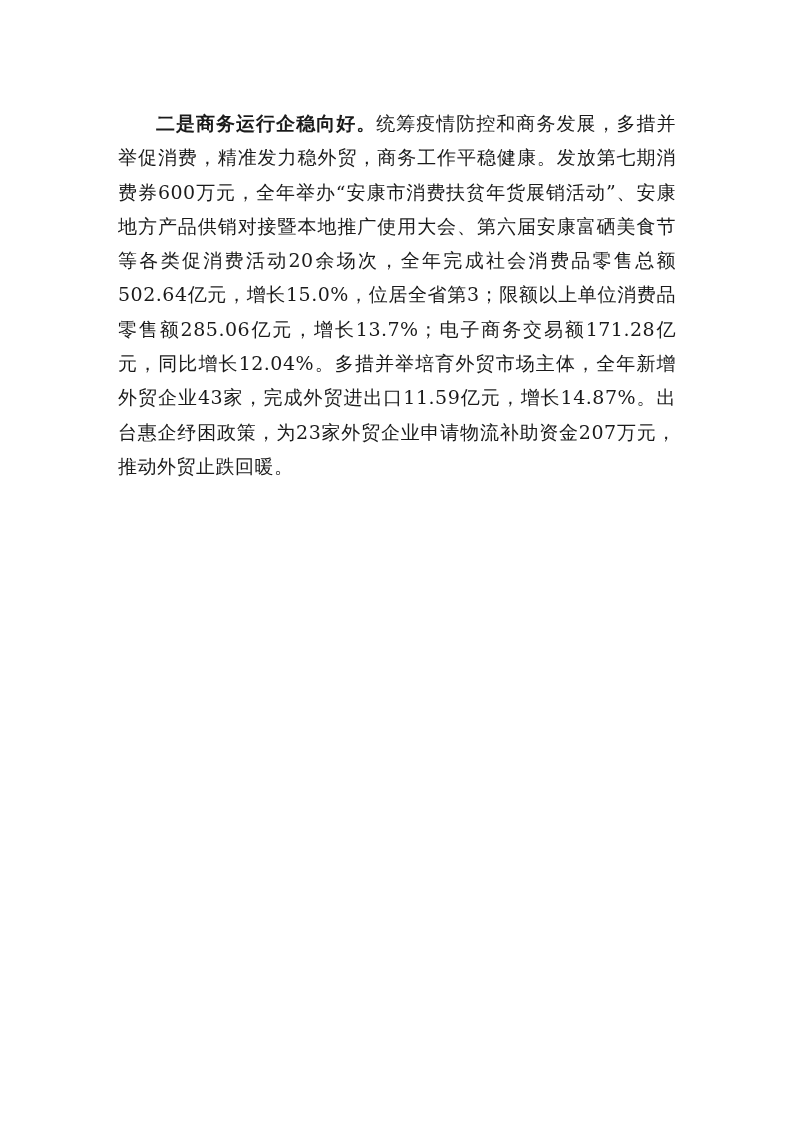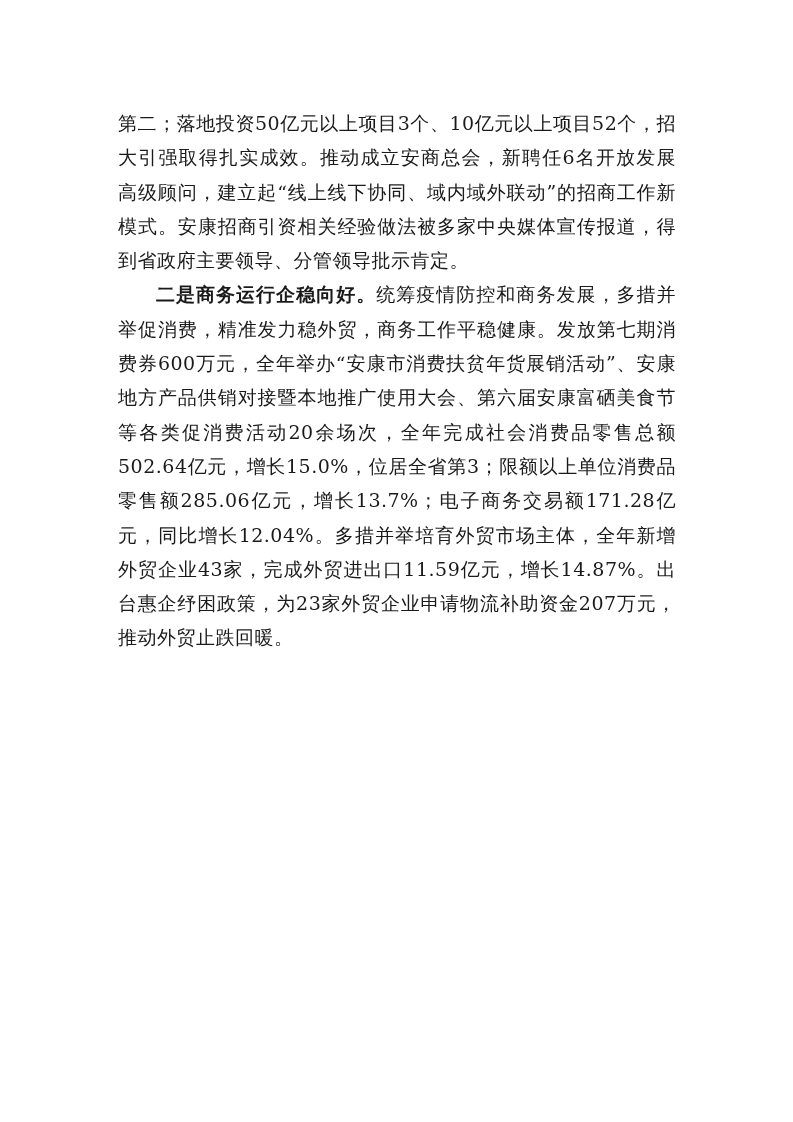--- a/index.html
+++ b/index.html
@@ -35,19 +35,16 @@
     }
     .lead {
       font-weight: bold;
       font-family: "DejaVu Sans", "Liberation Sans", sans-serif;
     }
   </style>
 </head>
 <body>
 
 <div class="page">
-  <p class="para">
-    <span>第二；落地投资50亿元以上项目3个、10亿元以上项目52个，招大引强取得扎实成效。推动成立安商总会，新聘任6名开放发展高级顾问，建立起“线上线下协同、域内域外联动”的招商工作新模式。安康招商引资相关经验做法被多家中央媒体宣传报道，得到省政府主要领导、分管领导批示肯定。</span>
-  </p>
   <p class="para indent">
     <span class="lead">二是商务运行企稳向好。</span><span>统筹疫情防控和商务发展，多措并举促消费，精准发力稳外贸，商务工作平稳健康。发放第七期消费券600万元，全年举办“安康市消费扶贫年货展销活动”、安康地方产品供销对接暨本地推广使用大会、第六届安康富硒美食节等各类促消费活动20余场次，全年完成社会消费品零售总额502.64亿元，增长15.0%，位居全省第3；限额以上单位消费品零售额285.06亿元，增长13.7%；电子商务交易额171.28亿元，同比增长12.04%。多措并举培育外贸市场主体，全年新增外贸企业43家，完成外贸进出口11.59亿元，增长14.87%。出台惠企纾困政策，为23家外贸企业申请物流补助资金207万元，推动外贸止跌回暖。</span>
   </p>
 </div>
 
 </body></html>

